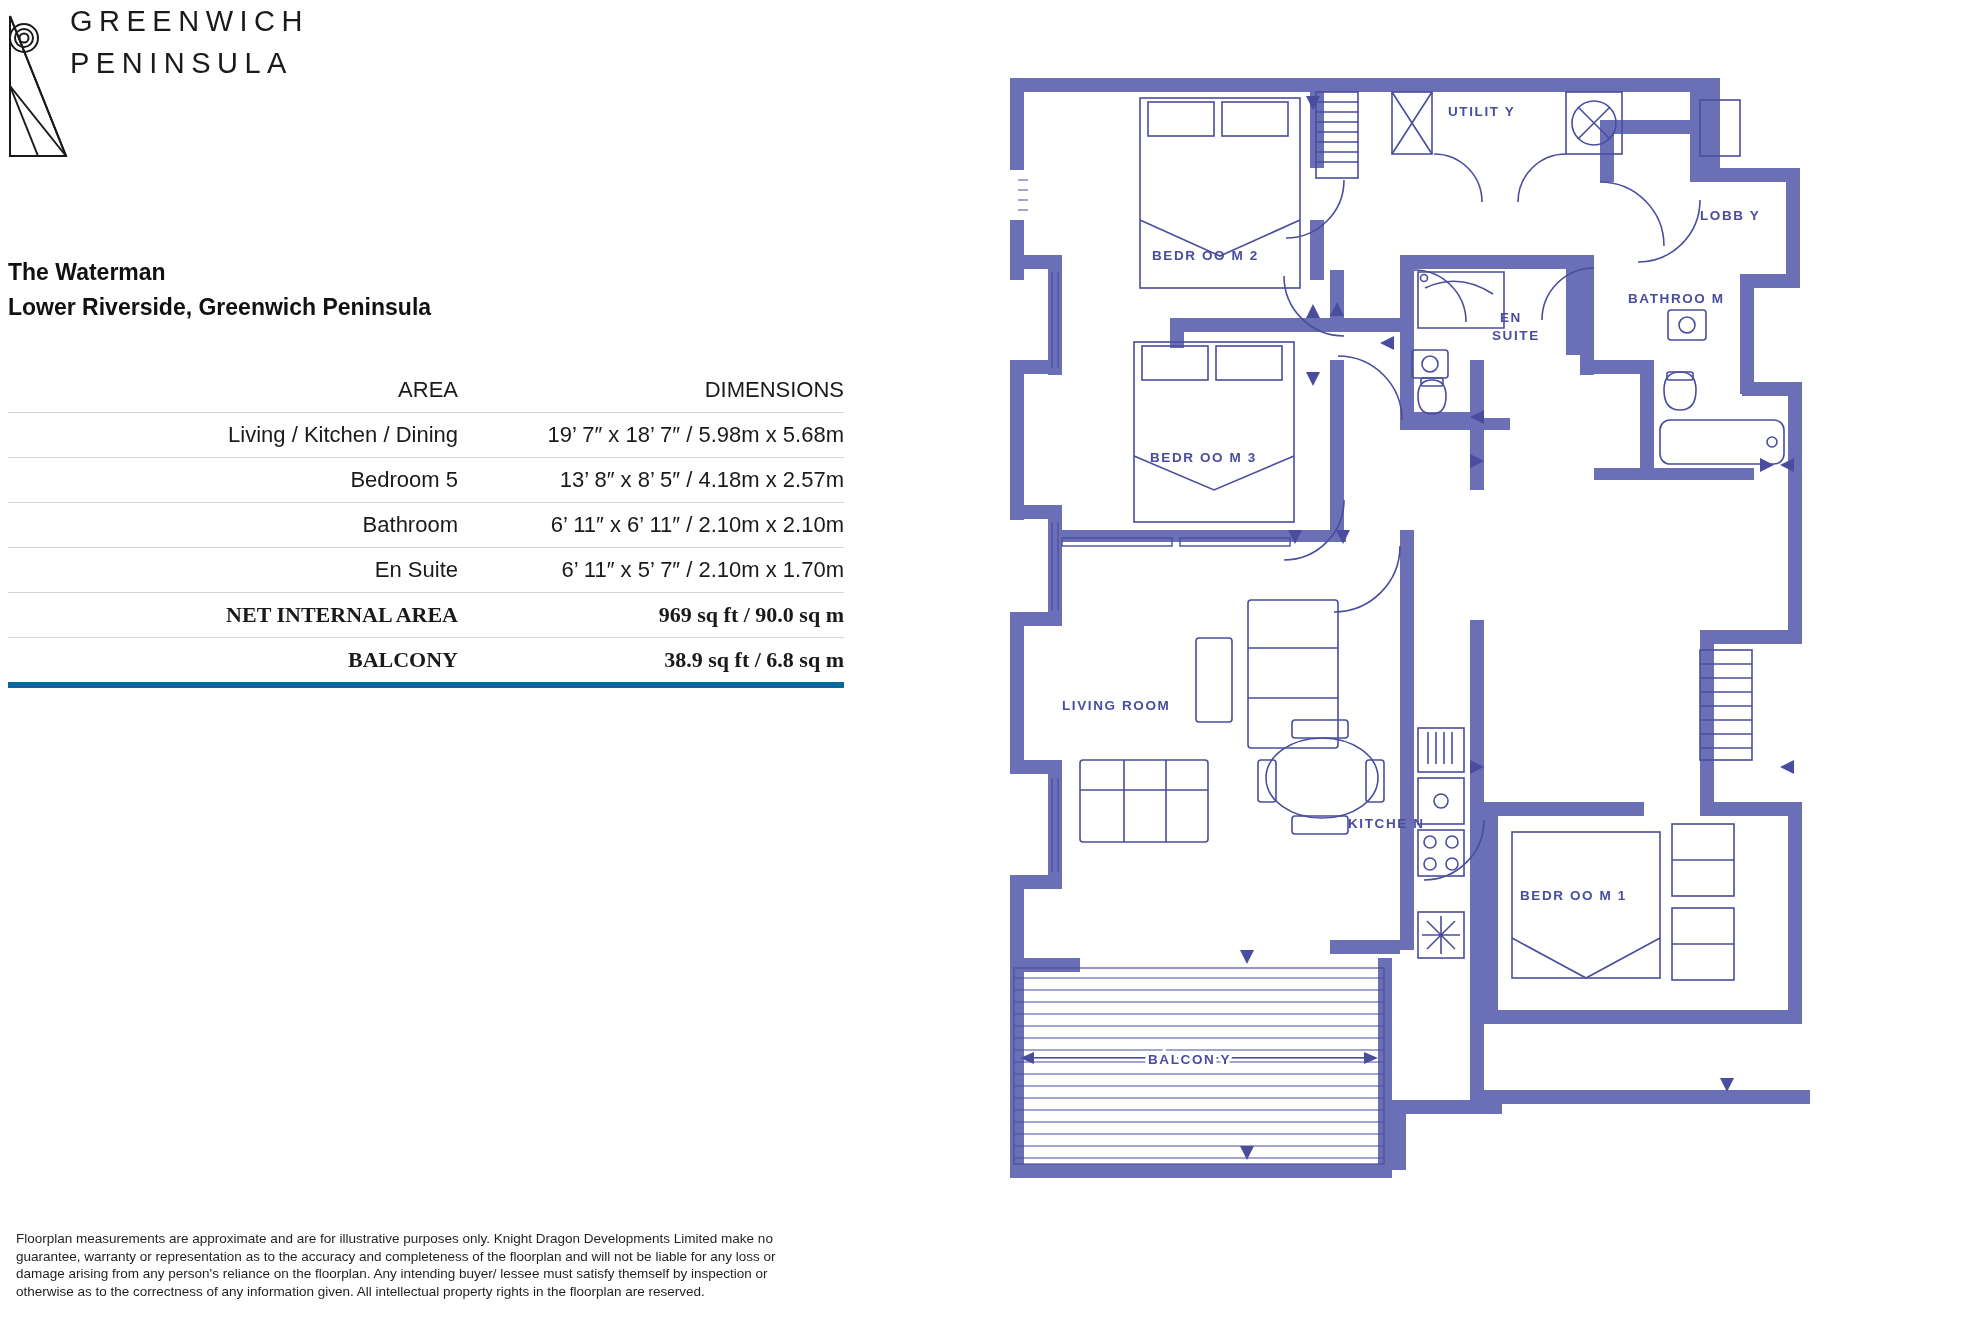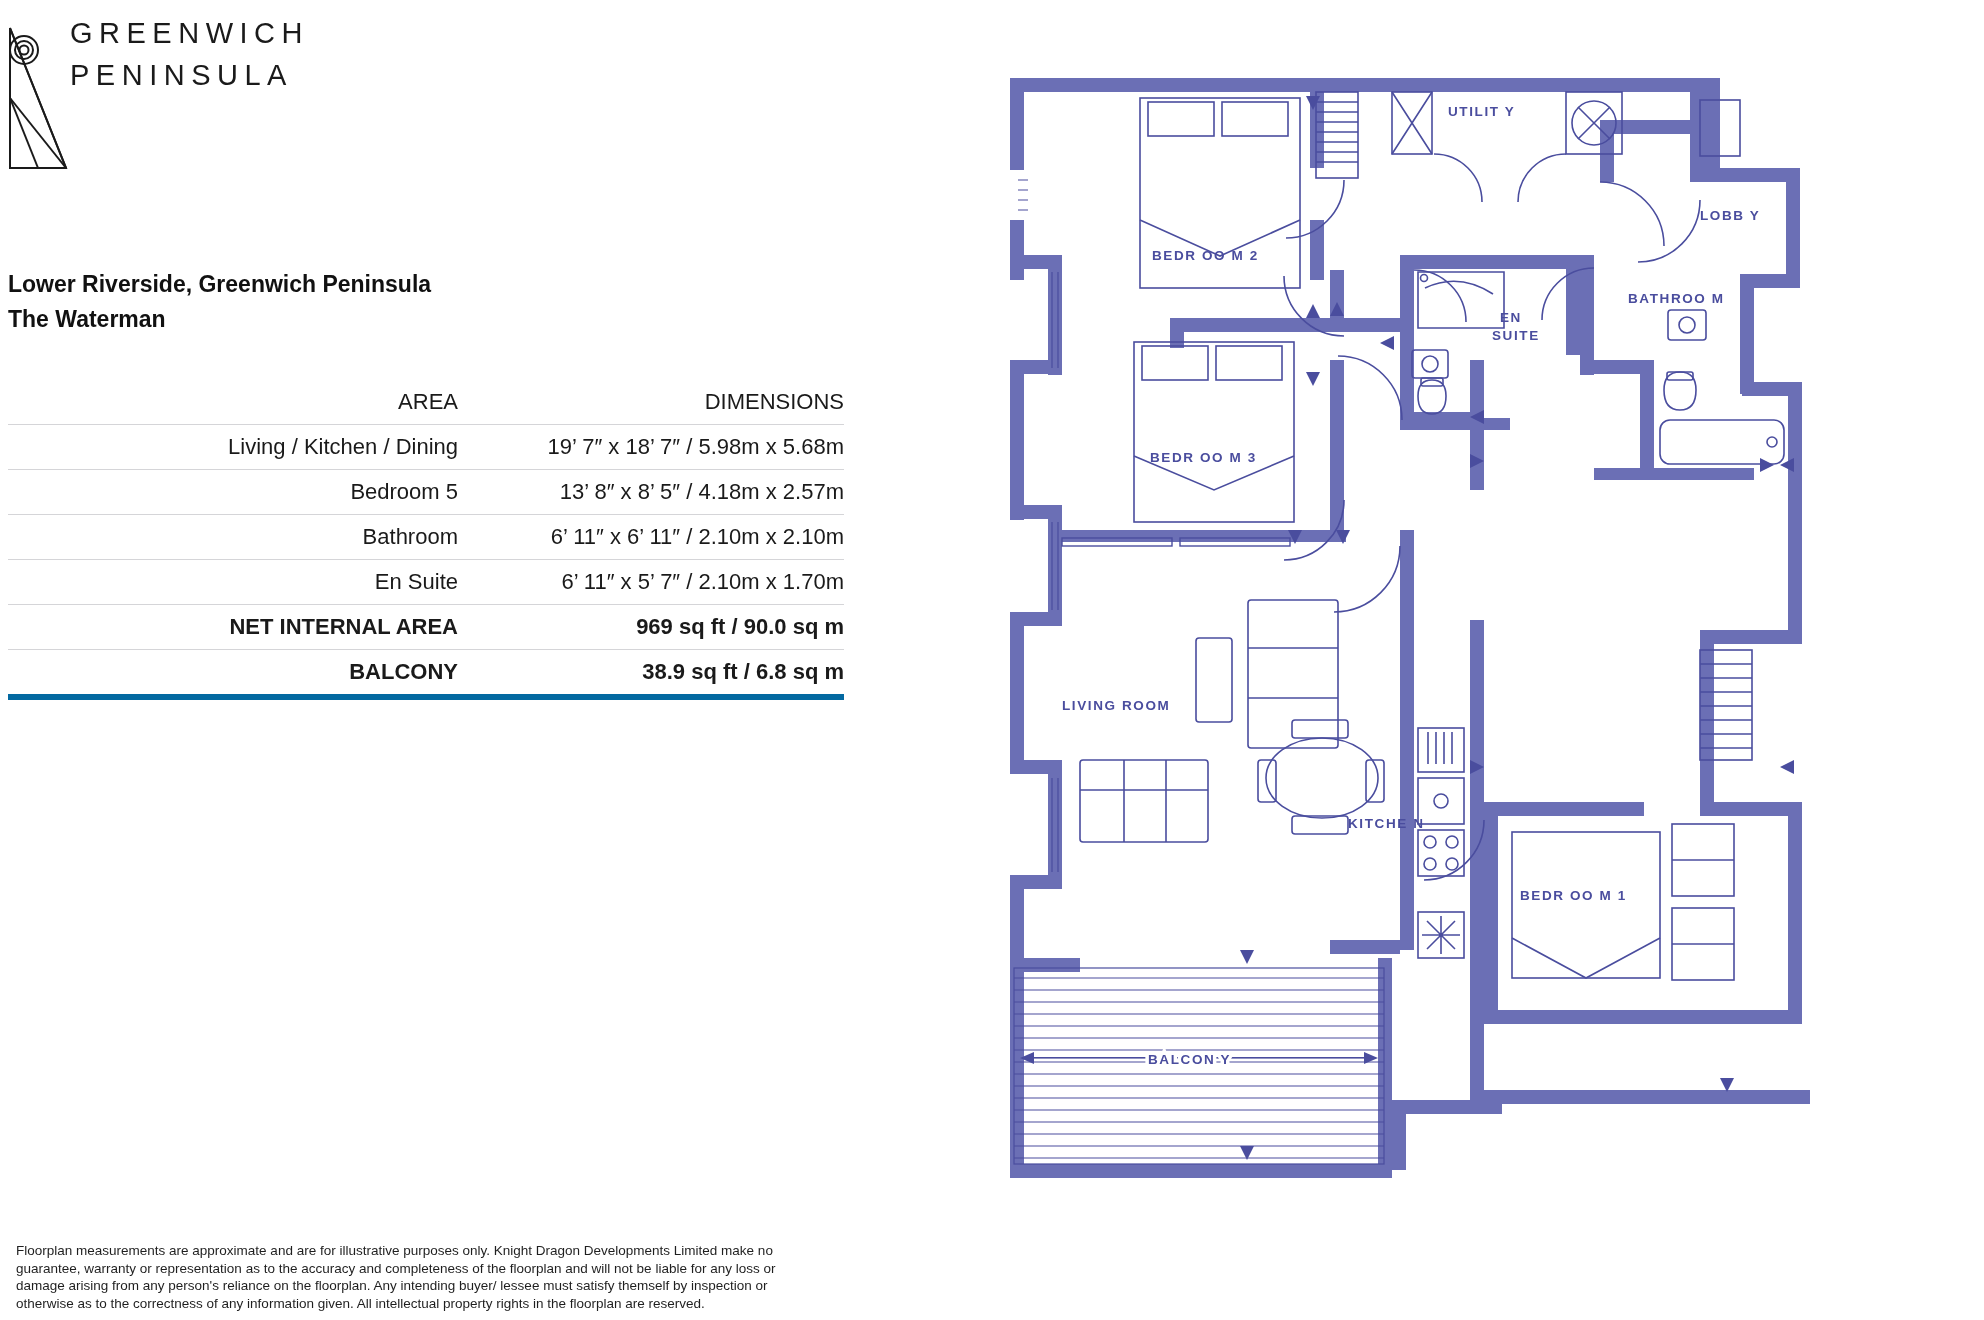--- a/index.html
+++ b/index.html
@@ -16,21 +16,20 @@
     overflow: hidden;
   }
 
   
   #left-panel {
     position: absolute;
     left: 0;
     top: 0;
     width: 860px;
     height: 1100px;
-    margin-top: 12px;
   }
 
   #brand-block {
     position: absolute;
     left: 8px;
     top: 0px;
     width: 420px;
     height: 180px;
   }
   #brand-logo {
@@ -82,21 +81,21 @@
     color: #1a1a1a;
     padding: 9px 0 9px 0;
     border-bottom: 1px solid #d5d5d8;
     line-height: 26px;
   }
   #spec-table th {
     font-weight: 400;
     border-bottom: 1px solid #d5d5d8;
   }
   #spec-table th:first-child, #spec-table td:first-child { width: 450px; }
-  #spec-table tr.emph td { font-weight: bold; }
+  #spec-table tr.emph td { font-weight: bold; font-family: Liberation Serif, serif; }
   #spec-table tr:last-child td { border-bottom: 6px solid #0369a1; }
 
   #disclaimer {
     position: absolute;
     left: 16px;
     top: 1230px;
     width: 770px;
     font-size: 13.5px;
     line-height: 17.5px;
     color: #1f1f1f;
@@ -139,22 +138,22 @@
         </g>
       </svg>
     </div>
     <div id="brand-text">
       <div class="brand-line">GREENWICH</div>
       <div class="brand-line">PENINSULA</div>
     </div>
   </div>
 
   <div id="title-block">
+    <div class="title-line">The Waterman</div>
     <div class="title-line">Lower Riverside, Greenwich Peninsula</div>
-    <div class="title-line">The Waterman</div>
   </div>
 
   <table id="spec-table">
     <thead>
       <tr>
         <th>AREA</th>
         <th>DIMENSIONS</th>
       </tr>
     </thead>
     <tbody>

